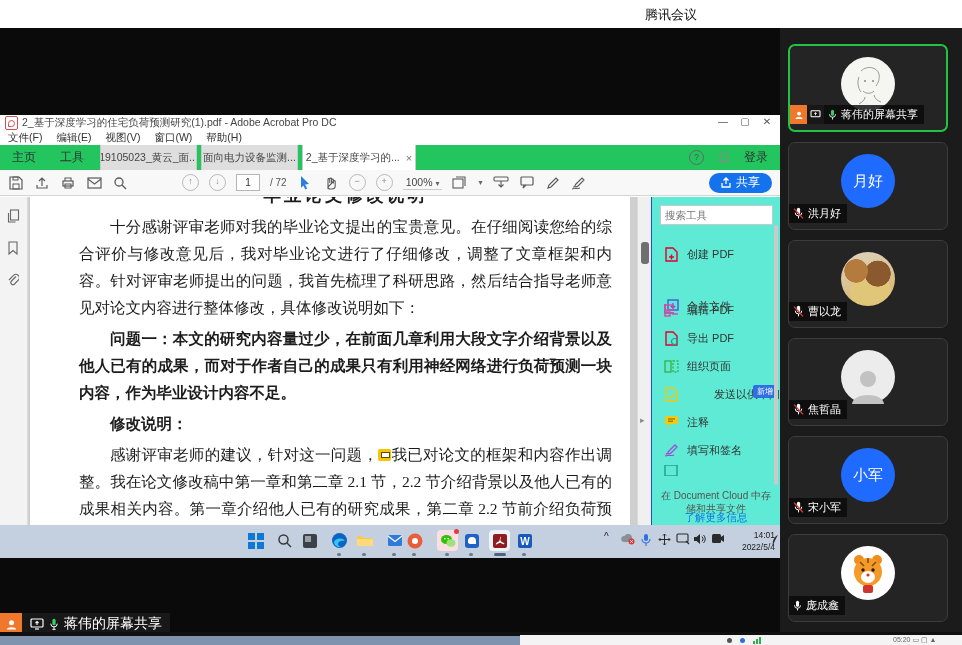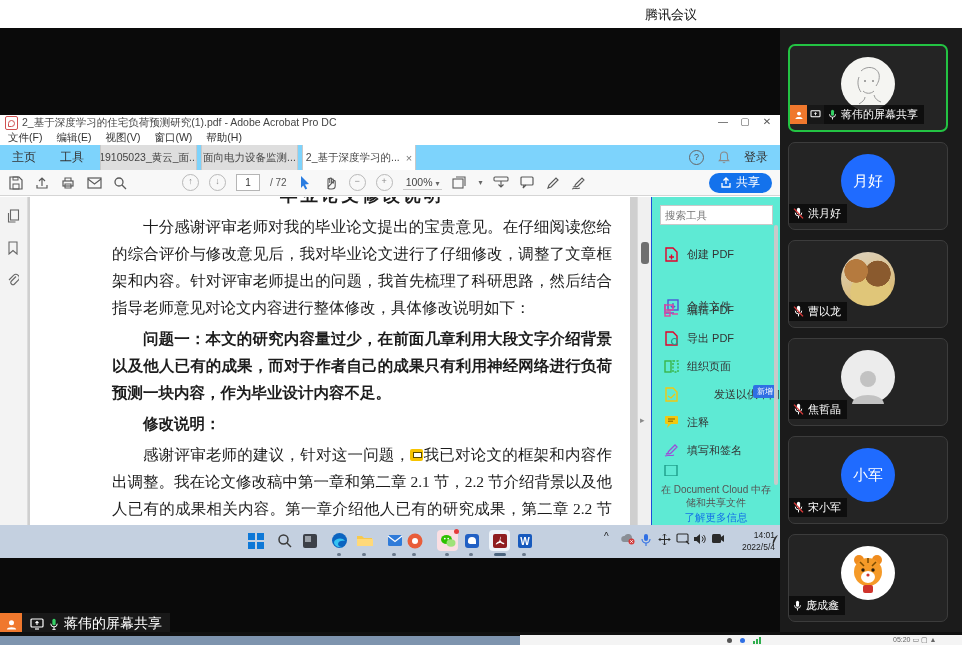--- a/index.html
+++ b/index.html
@@ -13,21 +13,21 @@
   .stage{left:0;top:28px;width:780px;height:604px;background:#0a0a0a;overflow:hidden;}
   
   .acro{left:0;top:87px;width:780px;height:410px;background:#fff;font-size:11px;color:#333;}
   .titlebar{left:0;top:0;width:780px;height:16px;background:#fff;display:flex;align-items:center;}
   .titlebar .ttxt{font-size:10.5px;color:#444;margin-left:4px;}
   .pdfglyph{width:11px;height:12px;margin-left:5px;background:#fff;border:1px solid #d05050;border-radius:2px;position:relative;}
   .pdfglyph:after{content:"";position:absolute;left:2px;top:3px;width:5px;height:5px;border:1px solid #d05050;border-radius:50% 50% 50% 0;}
   .wctl{position:absolute;top:1px;font-size:10px;color:#555;width:22px;text-align:center;}
   .menubar{left:0;top:16px;width:780px;height:14px;display:flex;gap:14px;align-items:center;padding-left:8px;box-sizing:border-box;}
   .menubar span{font-size:10.5px;color:#333;}
-  .tabbar{left:0;top:30px;width:780px;height:25px;background:#7dd3fc;border-bottom:1px solid #cfcfcf;display:flex;align-items:stretch;}
+  .tabbar{left:0;top:30px;width:780px;height:25px;background:#22c55e;border-bottom:1px solid #cfcfcf;display:flex;align-items:stretch;}
   .navtab{font-size:12px;color:#333;display:flex;align-items:center;padding:0 12px;}
   .doctab{font-size:10.5px;color:#444;display:flex;align-items:center;justify-content:center;width:95px;background:#dedede;border-left:1px solid #c9c9c9;border-right:1px solid #c9c9c9;margin-left:4px;
           white-space:nowrap;overflow:hidden;}
   .doctab.active{background:#fff;width:112px;}
   .doctab .x{margin-left:6px;color:#777;font-size:11px;}
   .tabright{margin-left:auto;display:flex;align-items:center;gap:12px;padding-right:12px;}
   .helpcirc{width:13px;height:13px;border:1px solid #666;border-radius:50%;font-size:9px;color:#555;text-align:center;line-height:13px;}
   .signin{font-size:12px;color:#333;}
   .toolbarrow{left:0;top:55px;width:780px;height:26px;background:#f8f8f8;border-bottom:1px solid #d5d5d5;display:flex;align-items:center;gap:10px;padding:0 8px;box-sizing:border-box;}
   .tic{width:16px;height:16px;display:flex;align-items:center;justify-content:center;color:#5a5a5a;}
@@ -35,35 +35,35 @@
   .circbtn{width:15px;height:15px;border:1px solid #b9b9b9;border-radius:50%;color:#8a8a8a;font-size:9px;line-height:13px;text-align:center;}
   .pagebox{width:22px;height:15px;border:1px solid #b5b5b5;background:#fff;font-size:10px;text-align:center;color:#333;padding:0;}
   .zoomtxt{font-size:10.5px;color:#444;border-bottom:1px solid #c9c9c9;padding:0 3px 1px 3px;}
   .caret{font-size:8px;color:#666;}
   .sharebtn{margin-left:auto;background:#1372ec;color:#fff;border-radius:12px;height:20px;display:flex;align-items:center;gap:5px;padding:0 12px;font-size:12px;}
   .content{left:0;top:82px;width:780px;height:328px;background:#d6d6d6;overflow:hidden;}
   .navstrip{left:0;top:0;width:27px;height:328px;background:#f3f3f3;border-right:1px solid #dcdcdc;}
   .navico{left:7px;width:14px;height:14px;color:#666;}
   .docarea{left:28px;top:0;width:609px;height:328px;background:#cfcfcf;overflow:hidden;}
   .page{left:2px;top:0;width:600px;height:328px;background:#fff;overflow:hidden;}
-  .pagetext{padding:0 18px 0 82px;font-family:"Liberation Serif","DejaVu Serif",serif;font-size:15.5px;line-height:27px;color:#1c1c1c;text-align:justify;}
+  .pagetext{padding:0 18px 0 49px;font-family:"Liberation Serif","DejaVu Serif",serif;font-size:15.5px;line-height:27px;color:#1c1c1c;text-align:justify;}
   .pagetext h1{margin:-15px 0 2px 0;text-align:center;font-size:17.5px;letter-spacing:3px;font-weight:bold;}
   .pagetext p{margin:4px 0;text-indent:2em;}
   .pagetext p.b{font-weight:bold;}
   .noteic{display:inline-block;width:13px;height:12px;background:#f7c400;border-radius:2px;vertical-align:-1px;position:relative;}
   .noteic:after{content:"";position:absolute;left:3px;top:3px;width:7px;height:4px;border:1px solid #5a4a00;background:#fff;}
   .scrollcol{left:637px;top:0;width:14px;height:328px;background:#f0f0f0;border-left:1px solid #dadada;}
   .scrollthumb{left:3px;top:45px;width:8px;height:22px;background:#6f6f6f;border-radius:3px;}
   .collapsearrow{left:640px;top:218px;font-size:9px;color:#8a8a8a;}
   .toolspanel{left:651px;top:0;width:129px;height:328px;background:#5eead4;border-left:1px solid #1d4ed8;}
   .tsearch{left:8px;top:8px;width:103px;height:18px;border:1px solid #c9c9c9;background:#fff;font-size:10.5px;color:#444;padding:0 4px;}
   .titem{position:absolute;left:12px;height:22px;display:flex;align-items:center;gap:8px;font-size:11px;color:#333;}
   .ti{width:15px;height:15px;border-radius:2px;position:relative;flex:none;}
   .badge-new{position:absolute;background:#2f6fe4;color:#fff;font-size:8px;padding:1px 4px;border-radius:2px;}
-  .cloudnote{left:8px;top:286px;width:112px;font-size:10px;color:#555;text-align:center;line-height:13px;}
+  .cloudnote{left:8px;top:292px;width:112px;font-size:10px;color:#555;text-align:center;line-height:13px;}
   .learnmore{left:8px;top:314px;width:112px;text-align:center;font-size:10.5px;color:#1473e6;}
   .panelscroll{left:122px;top:28px;width:4px;height:260px;background:#c9c9c9;border-radius:2px;}
   
   .taskbar{left:0;top:497px;width:780px;height:33px;background:#c4d0e0;}
   .tbi{position:absolute;top:5px;width:21px;height:21px;border-radius:4px;display:flex;align-items:center;justify-content:center;}
   .rundot{position:absolute;top:28px;width:4px;height:3px;border-radius:2px;background:#6b7a8d;}
   .trayico{position:absolute;top:8px;color:#222;font-size:11px;}
   .clock{position:absolute;top:4px;left:731px;width:44px;text-align:right;font-size:8.5px;line-height:12px;color:#1b1b1b;}
   
   .biglabel{left:0;top:585px;height:22px;display:flex;align-items:stretch;}

